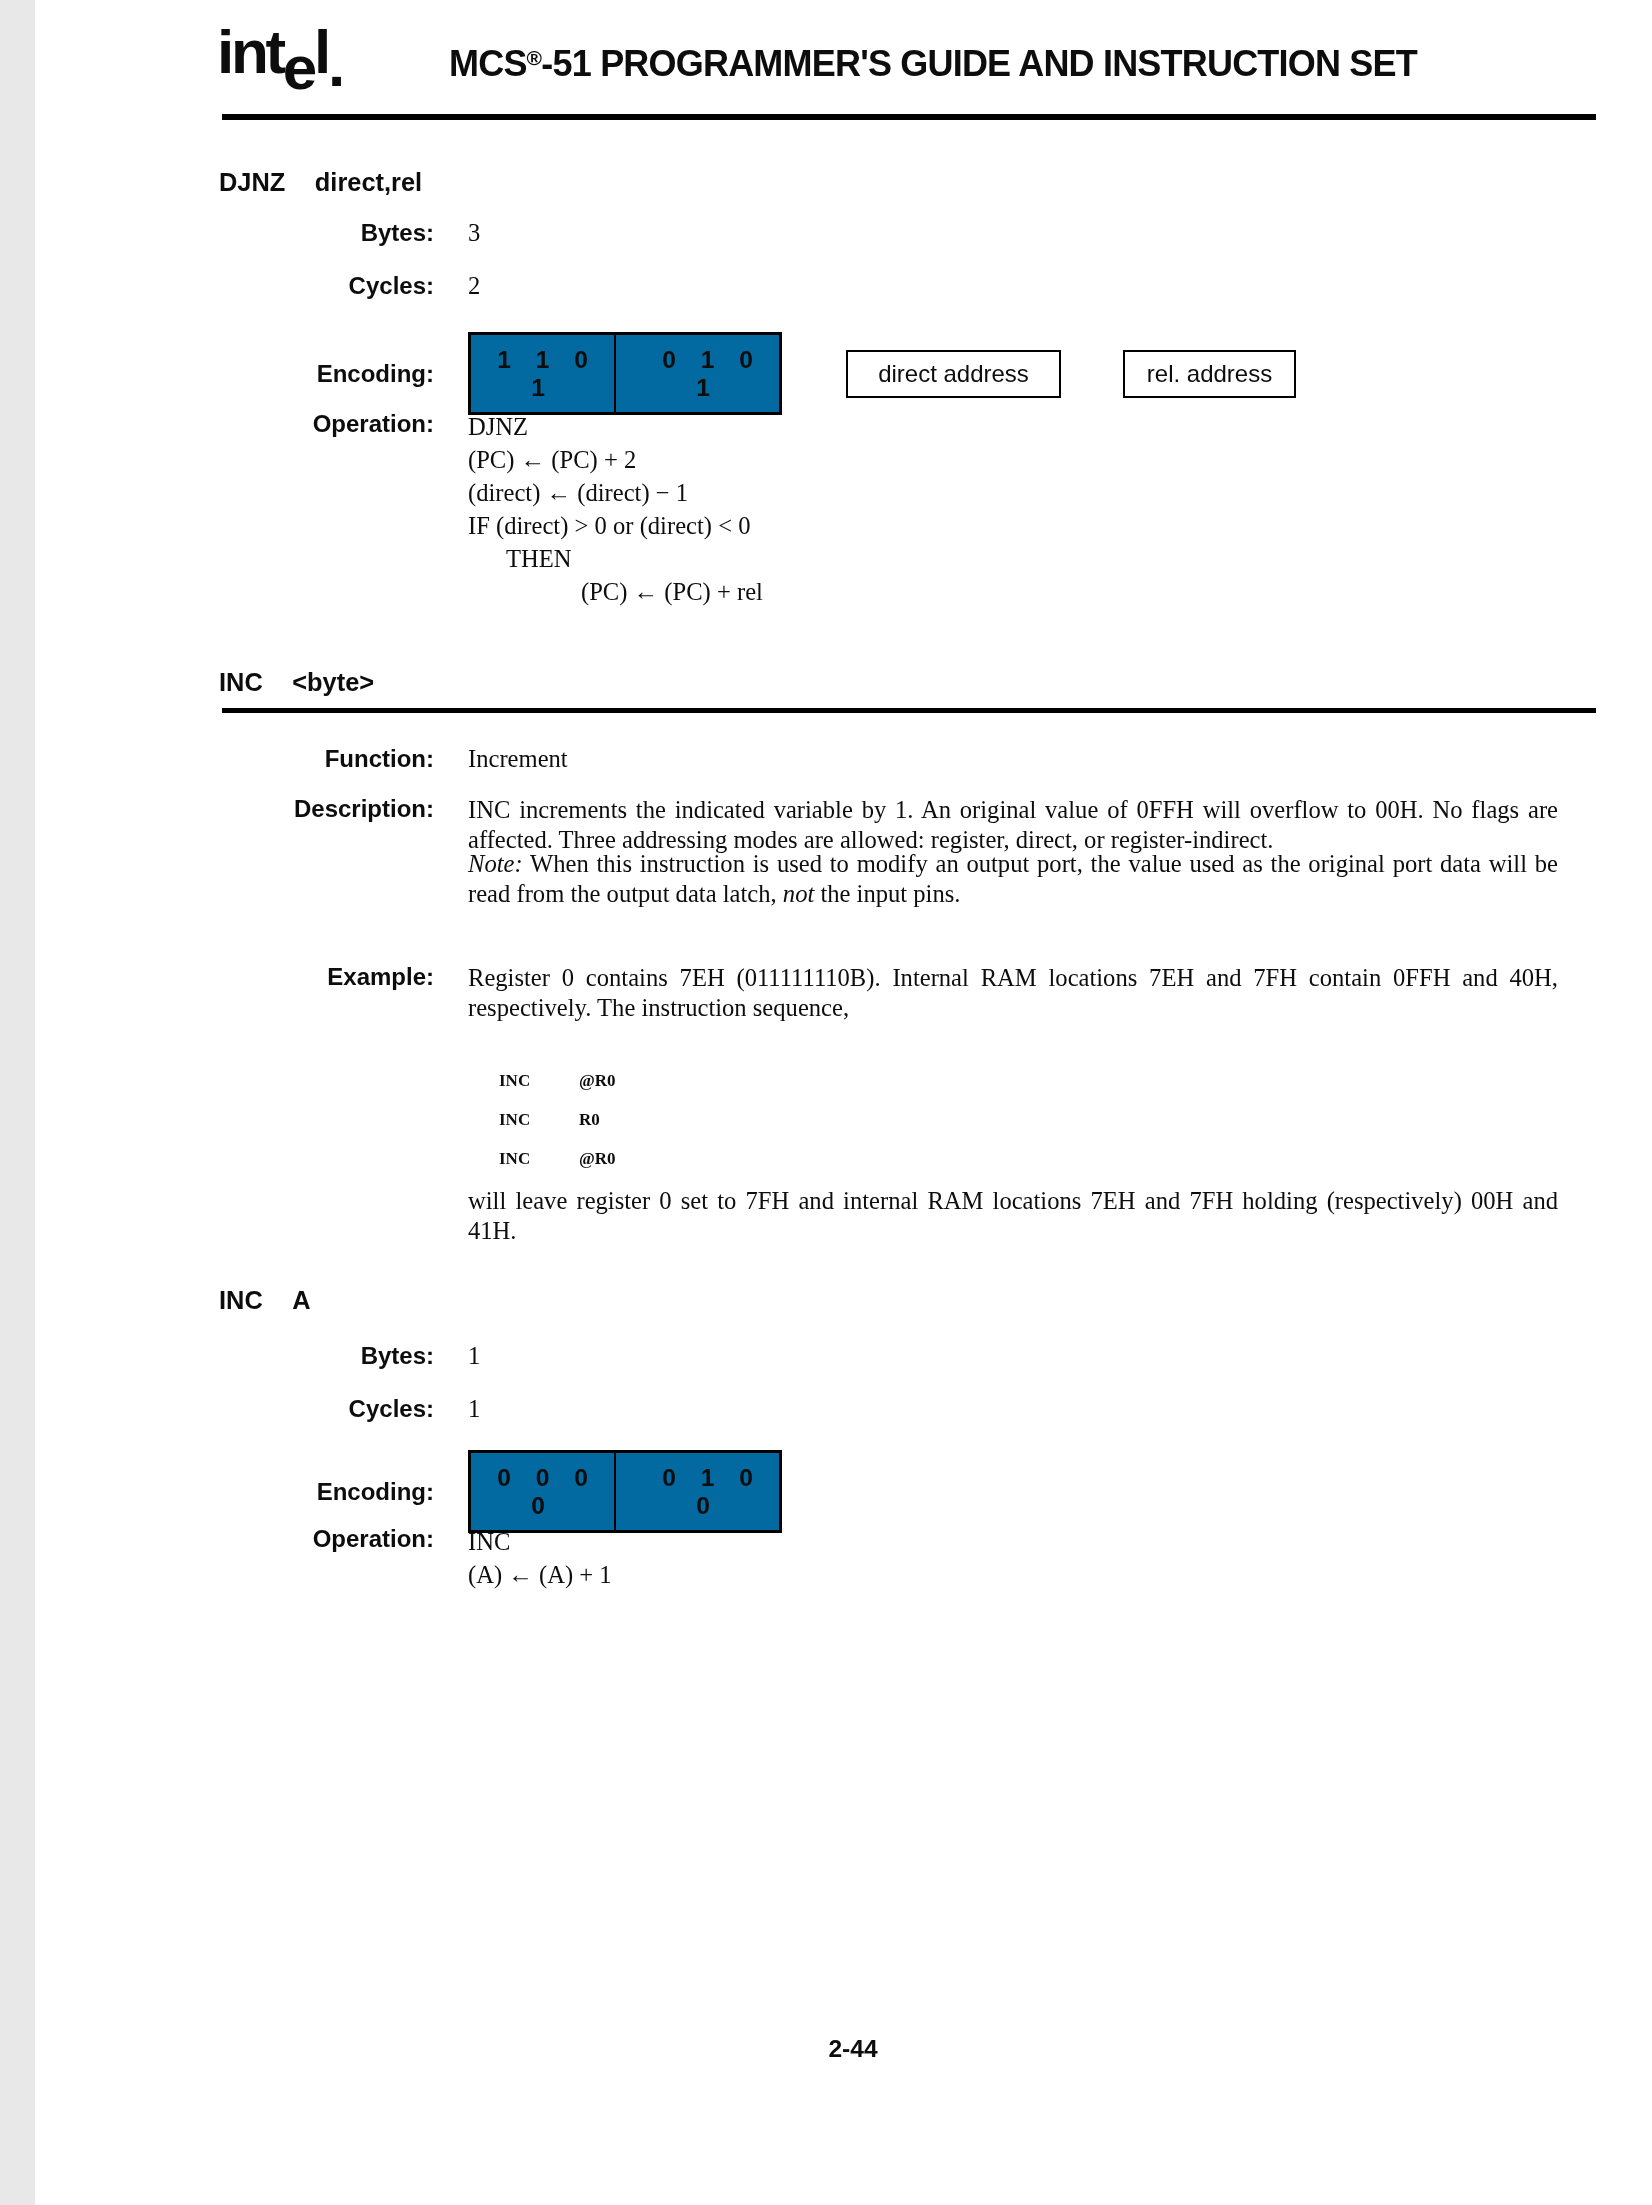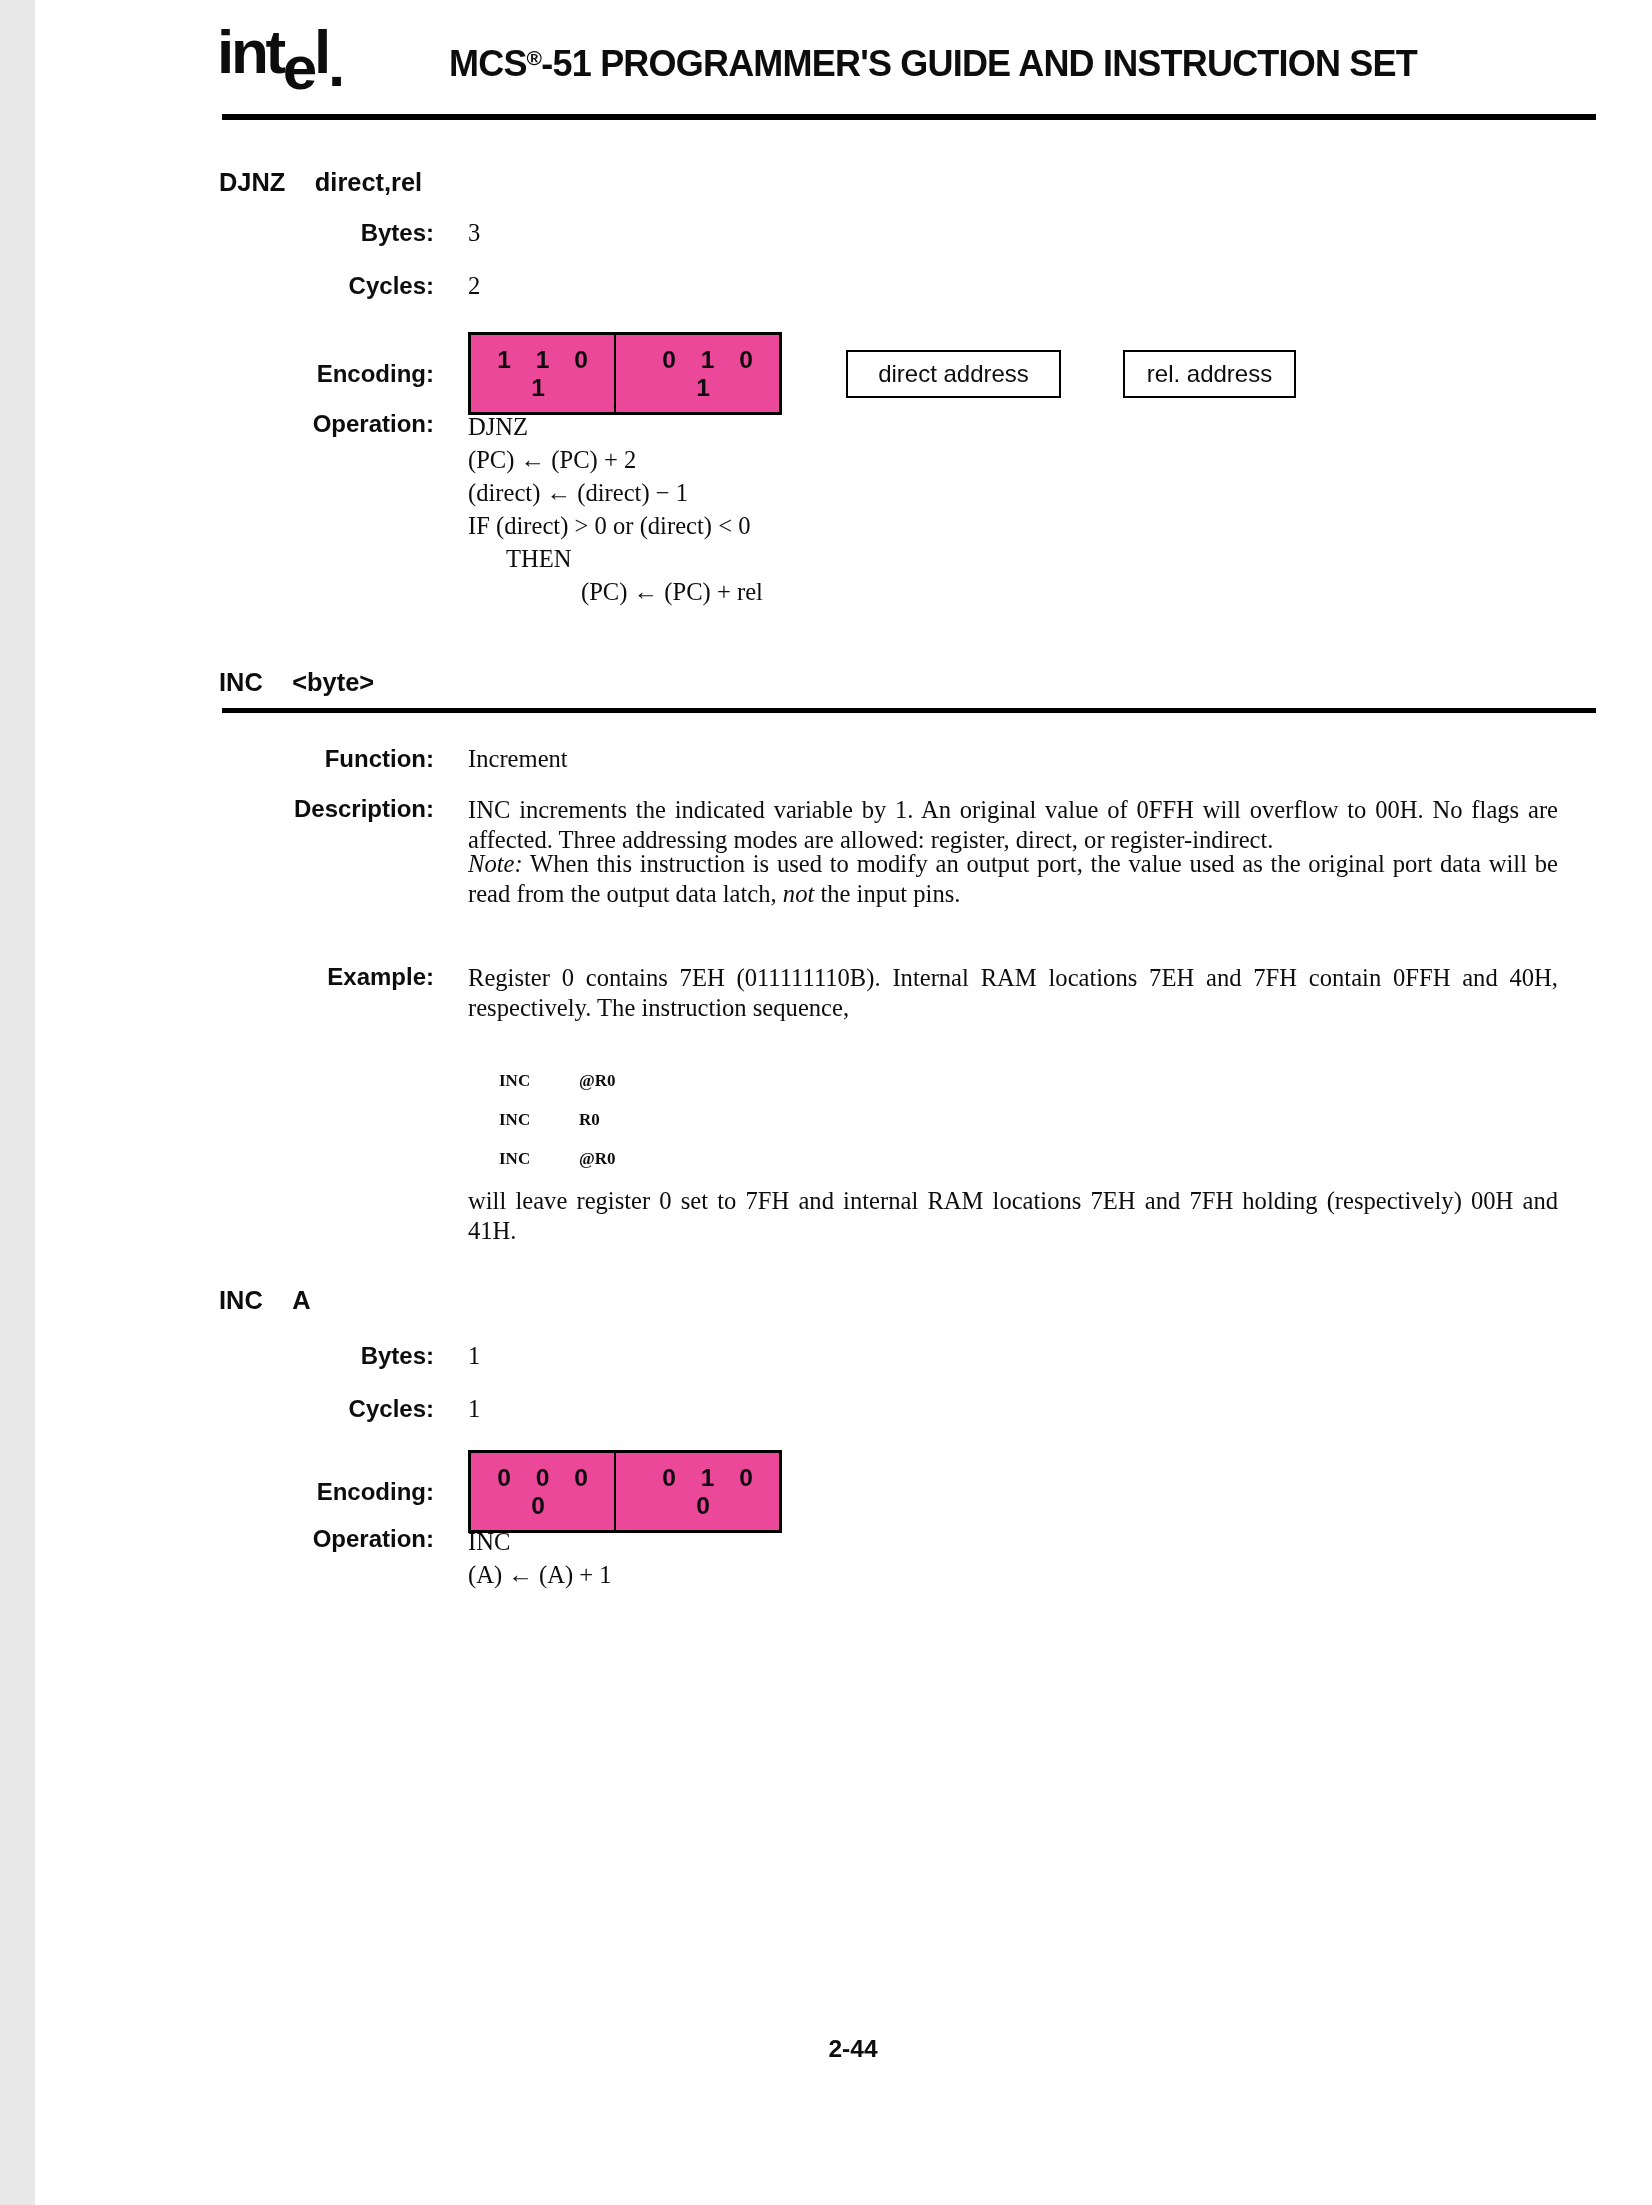--- a/index.html
+++ b/index.html
@@ -43,21 +43,21 @@
   #row-func{top:745px;}
   #row-desc{top:795px;}
   #row-example{top:963px;}
   #row-inca-bytes{top:1342px;}
   #row-inca-cycles{top:1395px;}
   #row-inca-enc{top:1450px;}
   #row-inca-op{top:1525px;}
 
   
   .enc-value{display:flex;align-items:center;}
-  .opcode-box{display:inline-flex;border:3.3px solid #000;background:#ec4899;align-items:flex-end;}
+  .opcode-box{display:inline-flex;border:3.3px solid #000;background:#0369a1;align-items:flex-end;}
   .opcode-cell{
     width:143px;padding:10.6px 0;text-align:center;
     font:600 24.6px "Liberation Sans",sans-serif;letter-spacing:9px;text-indent:9px;
   }
   .opcode-cell.cell2{border-left:2.5px solid #000;padding-left:20px;}
   .addr-box{
     border:2.5px solid #000;height:44px;display:flex;align-items:center;justify-content:center;
     font:24px "Liberation Sans",sans-serif;white-space:nowrap;
   }
   .addr-box.direct{width:211px;margin-left:64px;}

